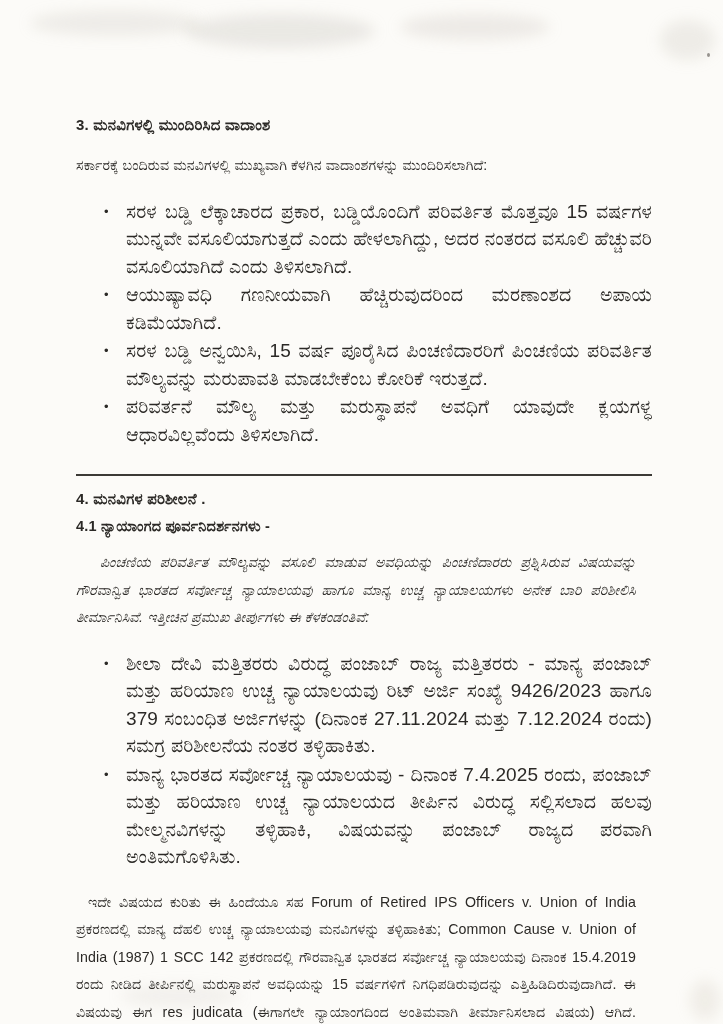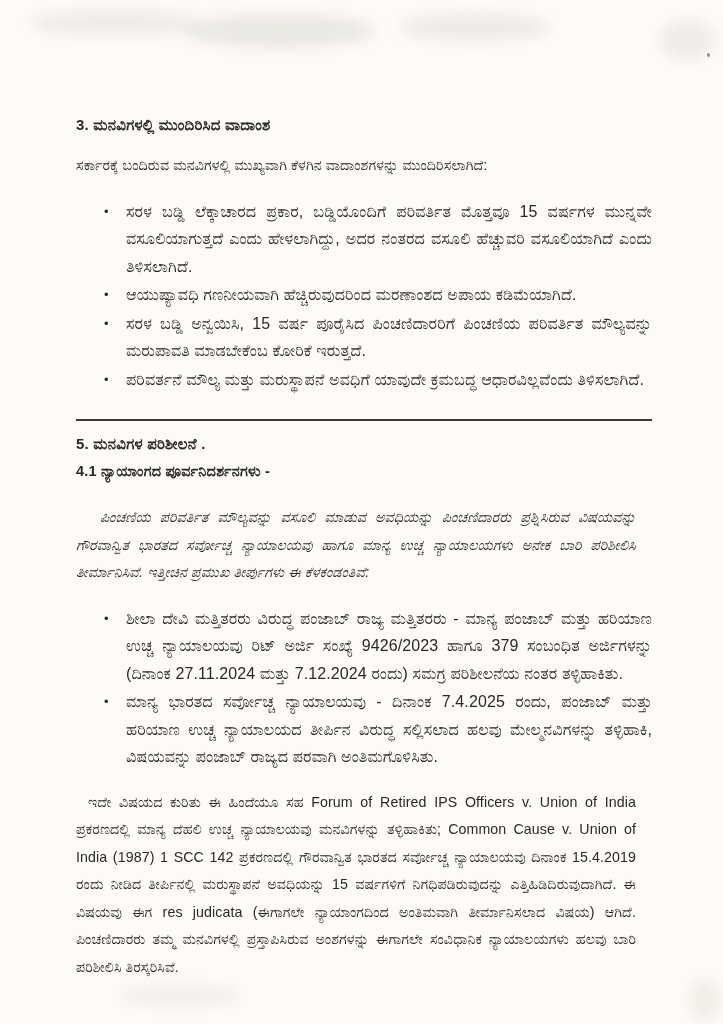--- a/index.html
+++ b/index.html
@@ -21,21 +21,21 @@
   }
   .h-section {
     font-size: 15px;
     font-weight: bold;
     margin: 0 0 18px 0;
     letter-spacing: 0.2px;
   }
   .h-sub {
     font-size: 14.5px;
     font-weight: bold;
-    margin: 0 0 24px 0;
+    margin: 0 0 14px 0;
     letter-spacing: 0.2px;
   }
   .para {
     font-size: 14.2px;
     line-height: 27.5px;
     text-align: justify;
     margin: 0 16px 18px 0;
     letter-spacing: 0.1px;
   }
   .para.first-indent { text-indent: 24px; font-style: italic; }
@@ -49,21 +49,21 @@
   .bullet .dot {
     flex: 0 0 auto;
     width: 22px;
     padding-left: 28px;
     font-size: 13px;
     line-height: 27.5px;
     color: #2b2926;
   }
   .bullet .btext {
     flex: 1 1 auto;
-    font-size: 16px;
+    font-size: 19px;
     line-height: 27.5px;
     text-align: justify;
     letter-spacing: 0.1px;
   }
   .divider {
     border: none;
     border-top: 2px solid #3c3a36;
     margin: 26px 0 14px 0;
   }
   .sect-gap { height: 8px; }
@@ -117,27 +117,27 @@
       <div class="bullet">
         <span class="dot">•</span>
         <span class="btext">ಆಯುಷ್ಯಾವಧಿ ಗಣನೀಯವಾಗಿ ಹೆಚ್ಚಿರುವುದರಿಂದ ಮರಣಾಂಶದ ಅಪಾಯ ಕಡಿಮೆಯಾಗಿದೆ.</span>
       </div>
       <div class="bullet">
         <span class="dot">•</span>
         <span class="btext">ಸರಳ ಬಡ್ಡಿ ಅನ್ವಯಿಸಿ, 15 ವರ್ಷ ಪೂರೈಸಿದ ಪಿಂಚಣಿದಾರರಿಗೆ ಪಿಂಚಣಿಯ ಪರಿವರ್ತಿತ ಮೌಲ್ಯವನ್ನು ಮರುಪಾವತಿ ಮಾಡಬೇಕೆಂಬ ಕೋರಿಕೆ ಇರುತ್ತದೆ.</span>
       </div>
       <div class="bullet">
         <span class="dot">•</span>
-        <span class="btext">ಪರಿವರ್ತನೆ ಮೌಲ್ಯ ಮತ್ತು ಮರುಸ್ಥಾಪನೆ ಅವಧಿಗೆ ಯಾವುದೇ ಕ್ರಮಬದ್ಧ ಆಧಾರವಿಲ್ಲವೆಂದು ತಿಳಿಸಲಾಗಿದೆ.</span>
+        <span class="btext">ಪರಿವರ್ತನೆ ಮೌಲ್ಯ ಮತ್ತು ಮರುಸ್ಥಾಪನೆ ಅವಧಿಗೆ ಯಾವುದೇ ಕ್ಲಯಗಳ್ಧ ಆಧಾರವಿಲ್ಲವೆಂದು ತಿಳಿಸಲಾಗಿದೆ.</span>
       </div>
     </div>
 
     <hr class="divider">
 
-    <h2 class="h-section" style="margin-bottom:10px;">5. ಮನವಿಗಳ ಪರಿಶೀಲನೆ .</h2>
+    <h2 class="h-section" style="margin-bottom:10px;">4. ಮನವಿಗಳ ಪರಿಶೀಲನೆ .</h2>
     <h3 class="h-sub">4.1 ನ್ಯಾಯಾಂಗದ ಪೂರ್ವನಿದರ್ಶನಗಳು -</h3>
 
     <p class="para first-indent">ಪಿಂಚಣಿಯ ಪರಿವರ್ತಿತ ಮೌಲ್ಯವನ್ನು ವಸೂಲಿ ಮಾಡುವ ಅವಧಿಯನ್ನು ಪಿಂಚಣಿದಾರರು ಪ್ರಶ್ನಿಸಿರುವ ವಿಷಯವನ್ನು ಗೌರವಾನ್ವಿತ ಭಾರತದ ಸರ್ವೋಚ್ಚ ನ್ಯಾಯಾಲಯವು ಹಾಗೂ ಮಾನ್ಯ ಉಚ್ಚ ನ್ಯಾಯಾಲಯಗಳು ಅನೇಕ ಬಾರಿ ಪರಿಶೀಲಿಸಿ ತೀರ್ಮಾನಿಸಿವೆ. ಇತ್ತೀಚಿನ ಪ್ರಮುಖ ತೀರ್ಪುಗಳು ಈ ಕೆಳಕಂಡಂತಿವೆ:</p>
 
     <div class="bullets">
       <div class="bullet">
         <span class="dot">•</span>
         <span class="btext">ಶೀಲಾ ದೇವಿ ಮತ್ತಿತರರು ವಿರುದ್ಧ ಪಂಜಾಬ್ ರಾಜ್ಯ ಮತ್ತಿತರರು - ಮಾನ್ಯ ಪಂಜಾಬ್ ಮತ್ತು ಹರಿಯಾಣ ಉಚ್ಚ ನ್ಯಾಯಾಲಯವು ರಿಟ್ ಅರ್ಜಿ ಸಂಖ್ಯೆ 9426/2023 ಹಾಗೂ 379 ಸಂಬಂಧಿತ ಅರ್ಜಿಗಳನ್ನು (ದಿನಾಂಕ 27.11.2024 ಮತ್ತು 7.12.2024 ರಂದು) ಸಮಗ್ರ ಪರಿಶೀಲನೆಯ ನಂತರ ತಳ್ಳಿಹಾಕಿತು.</span>
       </div>
       <div class="bullet">

